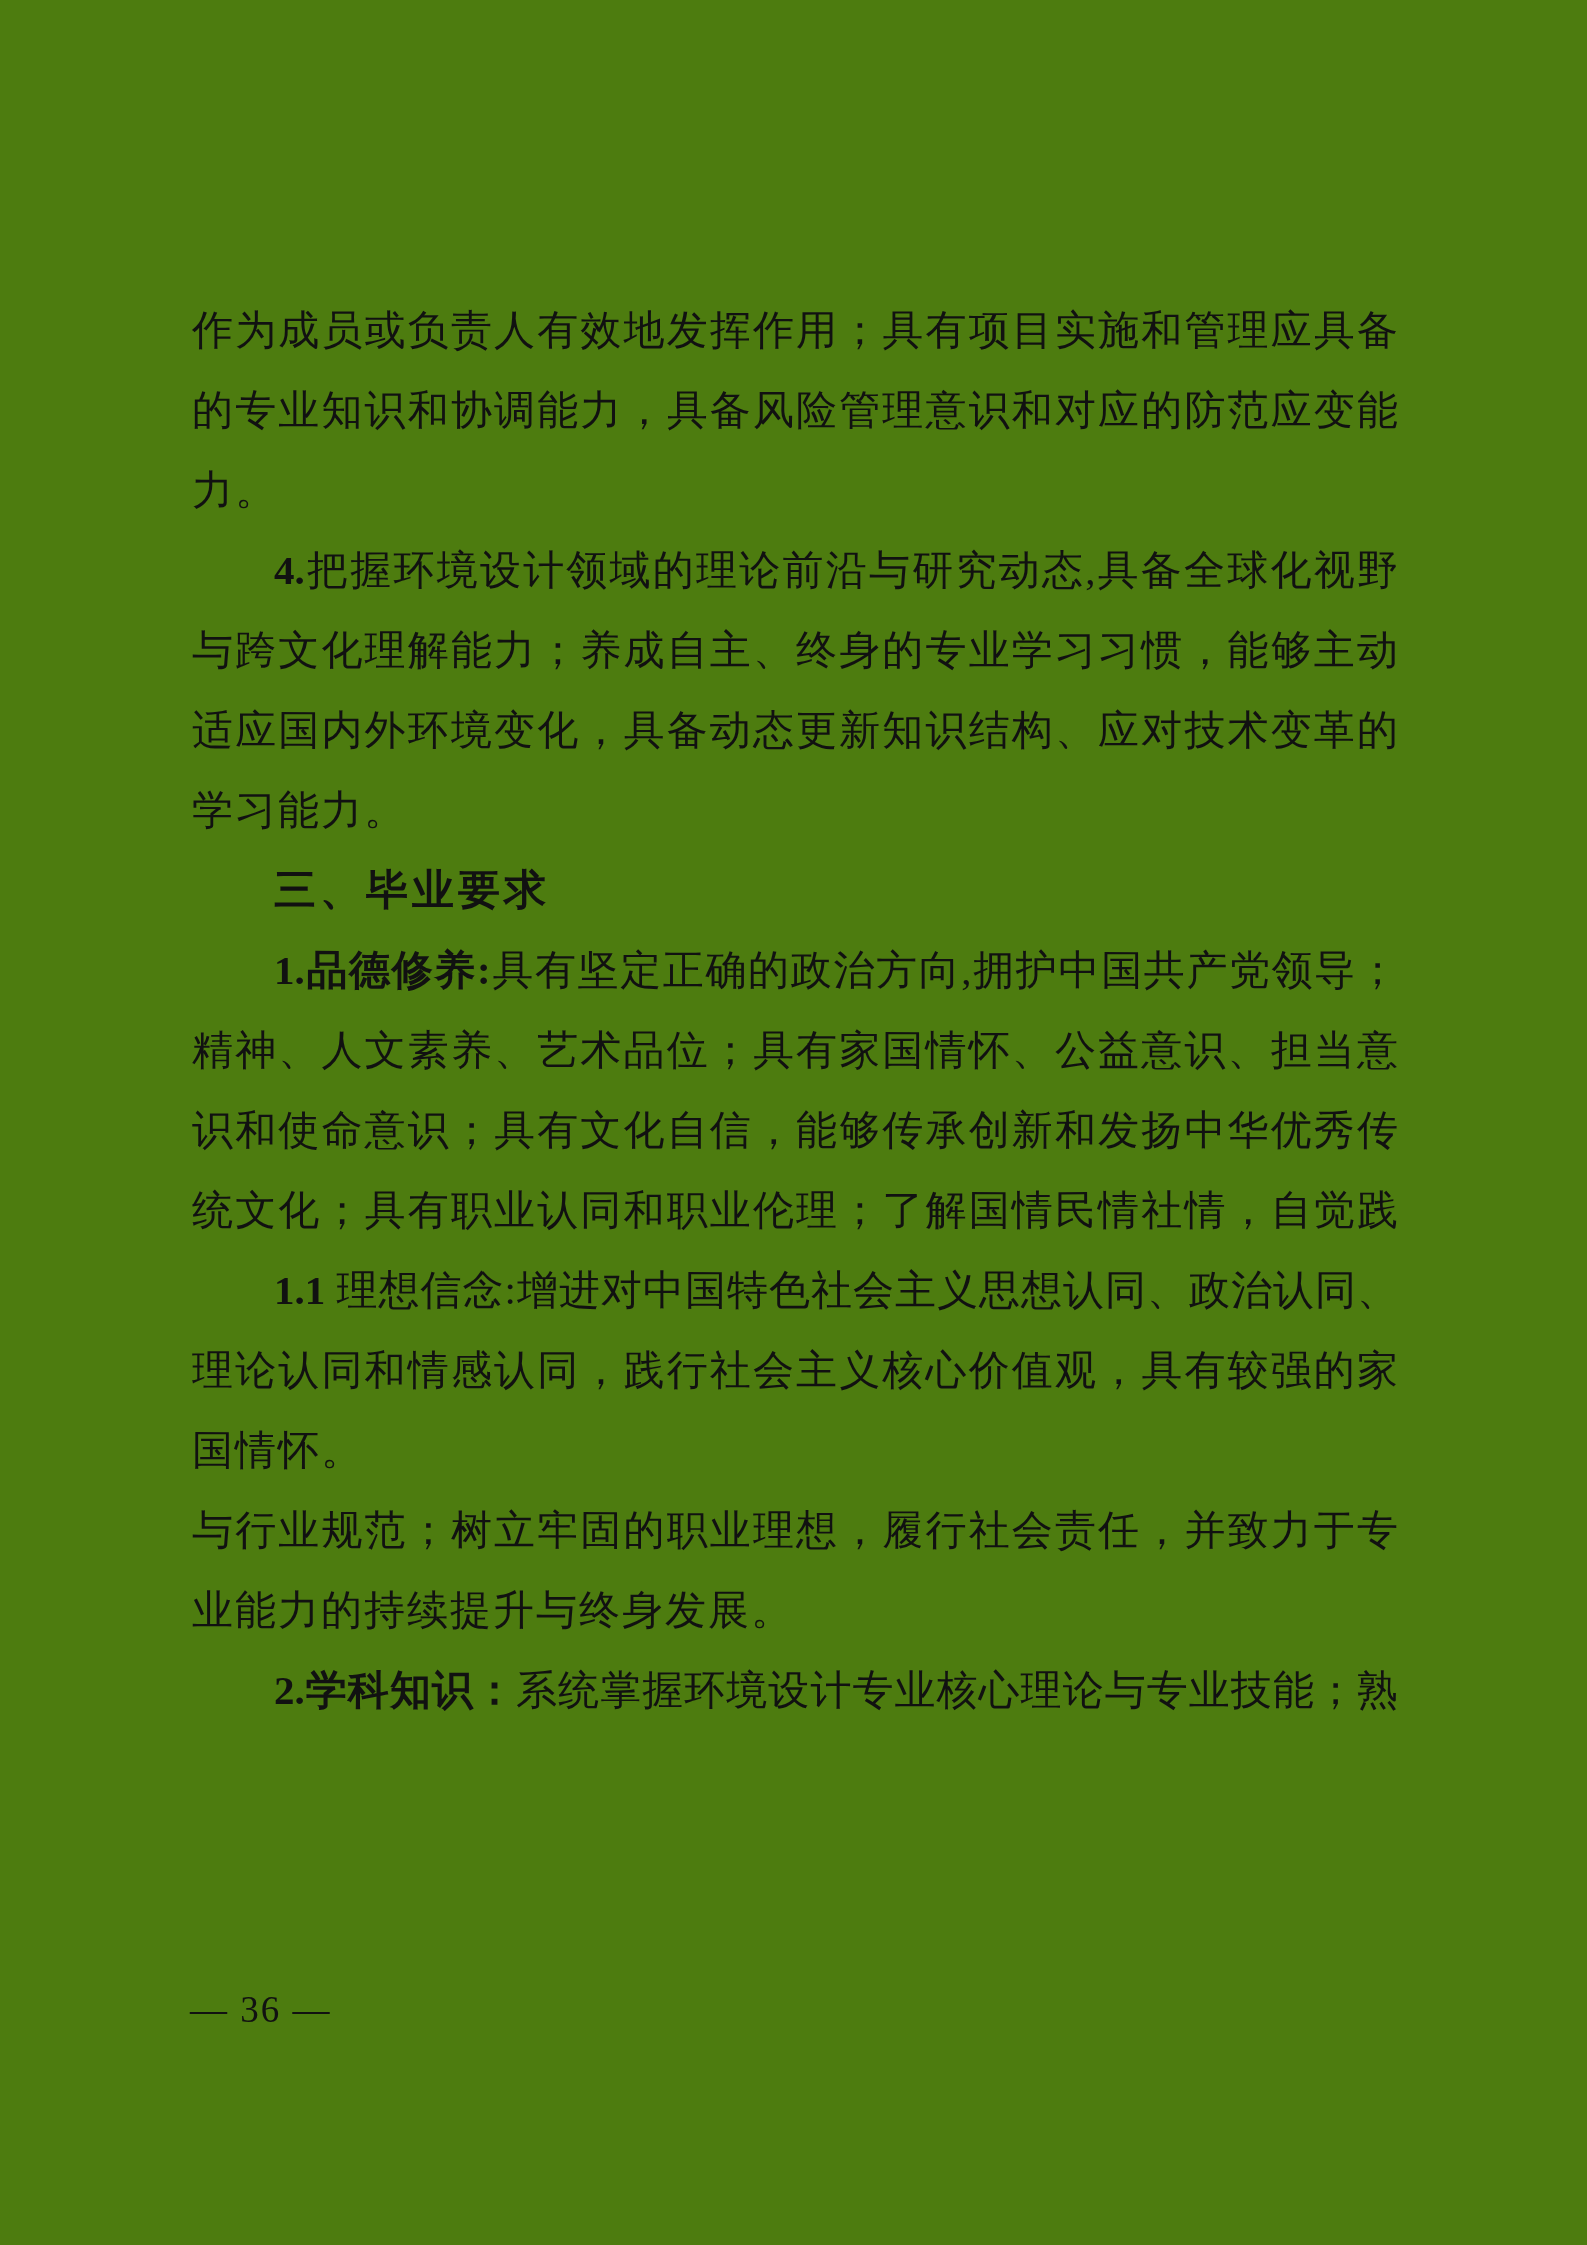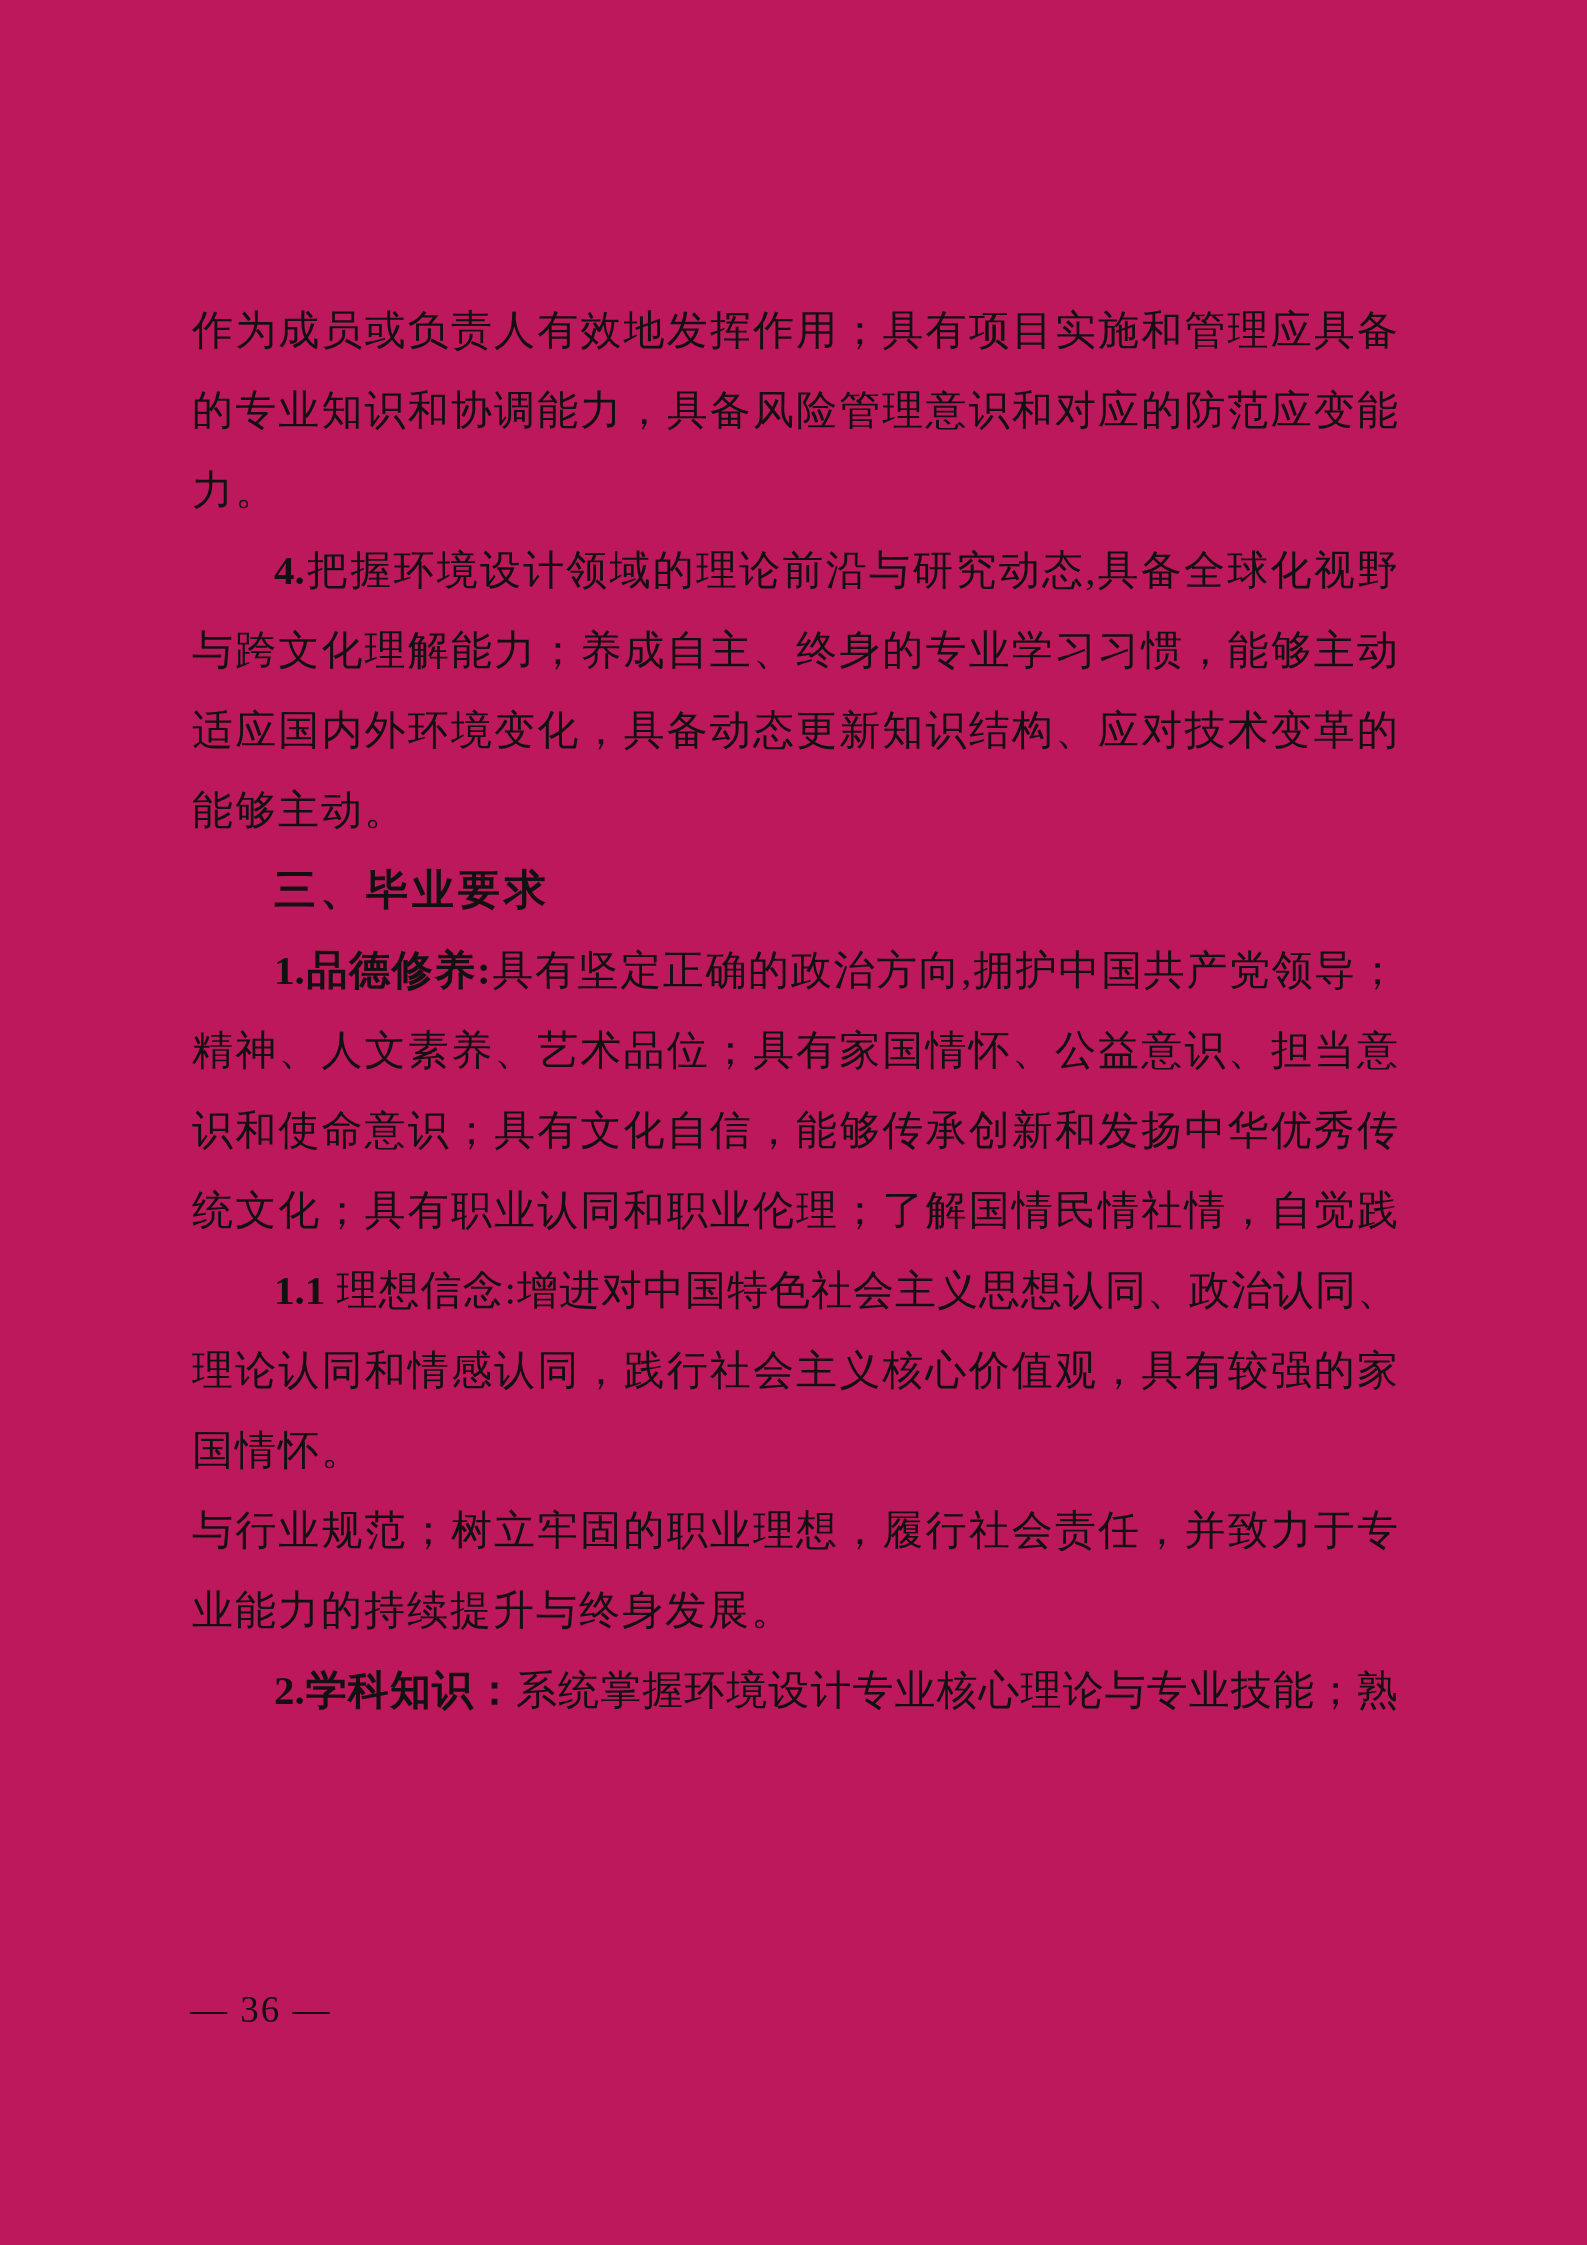--- a/index.html
+++ b/index.html
@@ -4,21 +4,21 @@
 <style>
   html, body {
     margin: 0;
     padding: 0;
     background: #ffffff;
   }
   .page {
     position: relative;
     width: 1587px;
     height: 2245px;
-    background: #be185d;
+    background: #4d7c0f;
     overflow: hidden;
     font-family: "Liberation Serif", serif;
     color: #111111;
   }
   .content {
     position: absolute;
     left: 192px;
     top: 290px;
     width: 1206px;
   }
@@ -67,21 +67,21 @@
 <body>
 
 <div class="page">
   <div class="content">
       <div class="line justify"><span class="seg-body">作为成员或负责人有效地发挥作用；具有项目实施和管理应具备</span></div>
       <div class="line justify"><span class="seg-body">的专业知识和协调能力，具备风险管理意识和对应的防范应变能</span></div>
       <div class="line"><span class="seg-body">力。</span></div>
       <div class="line indent justify"><span class="seg-num">4.</span><span class="seg-body">把握环境设计领域的理论前沿与研究动态,具备全球化视野</span></div>
       <div class="line justify"><span class="seg-body">与跨文化理解能力；养成自主、终身的专业学习习惯，能够主动</span></div>
       <div class="line justify"><span class="seg-body">适应国内外环境变化，具备动态更新知识结构、应对技术变革的</span></div>
-      <div class="line"><span class="seg-body">能够主动。</span></div>
+      <div class="line"><span class="seg-body">学习能力。</span></div>
       <div class="line indent"><span class="seg-heading">三、毕业要求</span></div>
       <div class="line indent justify"><span class="seg-num">1.</span><span class="seg-lead">品德修养:</span><span class="seg-body">具有坚定正确的政治方向,拥护中国共产党领导；</span></div>
       <div class="line justify"><span class="seg-body">精神、人文素养、艺术品位；具有家国情怀、公益意识、担当意</span></div>
       <div class="line justify"><span class="seg-body">识和使命意识；具有文化自信，能够传承创新和发扬中华优秀传</span></div>
       <div class="line justify"><span class="seg-body">统文化；具有职业认同和职业伦理；了解国情民情社情，自觉践</span></div>
       <div class="line indent justify"><span class="seg-num">1.1</span><span class="seg-body"> 理想信念:增进对中国特色社会主义思想认同、政治认同、</span></div>
       <div class="line justify"><span class="seg-body">理论认同和情感认同，践行社会主义核心价值观，具有较强的家</span></div>
       <div class="line"><span class="seg-body">国情怀。</span></div>
       <div class="line justify"><span class="seg-body">与行业规范；树立牢固的职业理想，履行社会责任，并致力于专</span></div>
       <div class="line"><span class="seg-body">业能力的持续提升与终身发展。</span></div>

